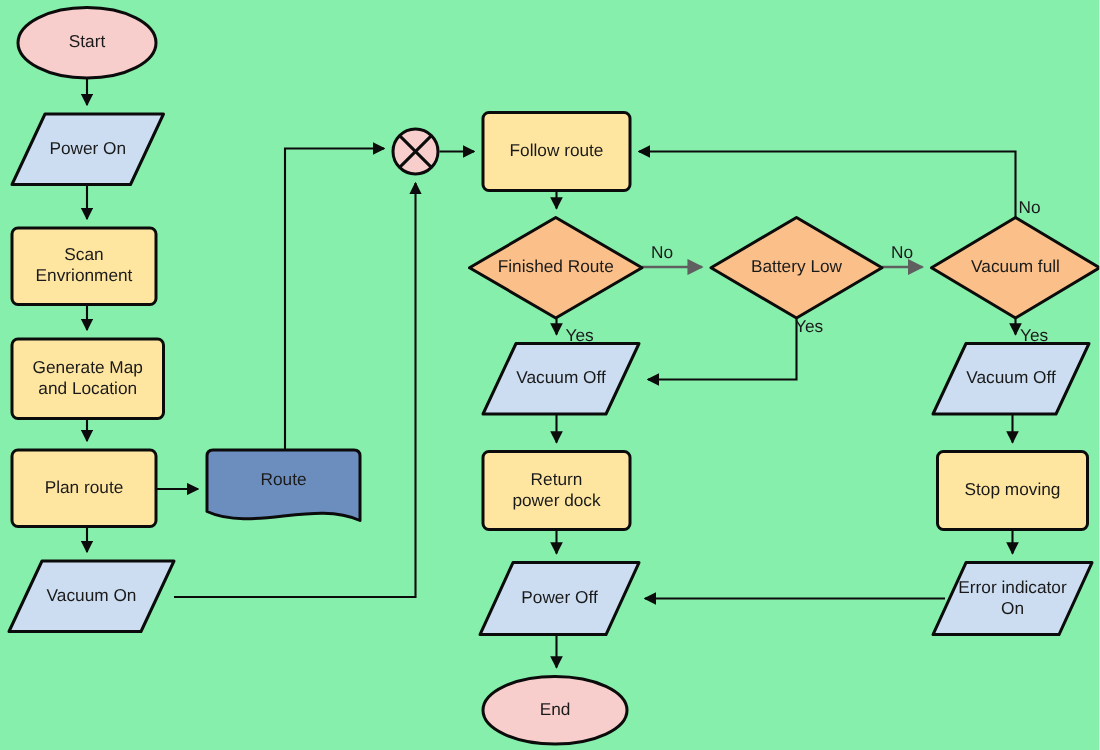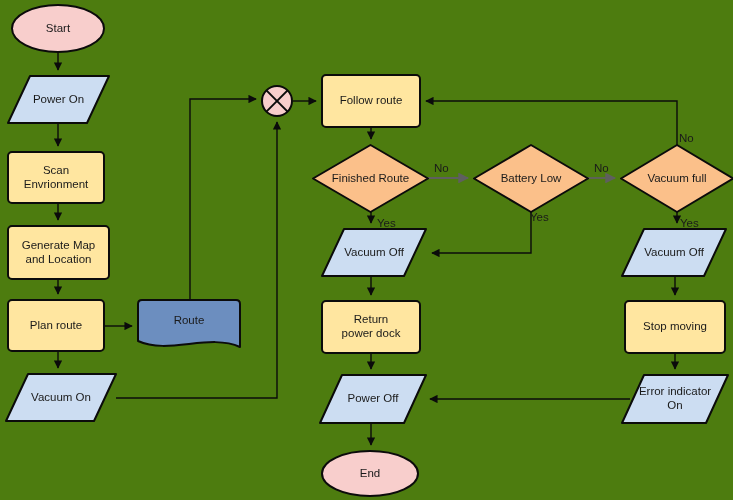--- a/index.html
+++ b/index.html
@@ -7,21 +7,21 @@
     padding: 0;
     background: #ffffff;
   }
   body {
     font-family: "Liberation Sans", sans-serif;
   }
   #canvas {
     position: relative;
     width: 733px;
     height: 500px;
-    background: #4d7c0f;
+    background: #86efac;
     overflow: hidden;
   }
   #flow-svg {
     position: absolute;
     top: 0;
     left: 0;
     width: 733px;
     height: 500px;
   }
   .node-label {

